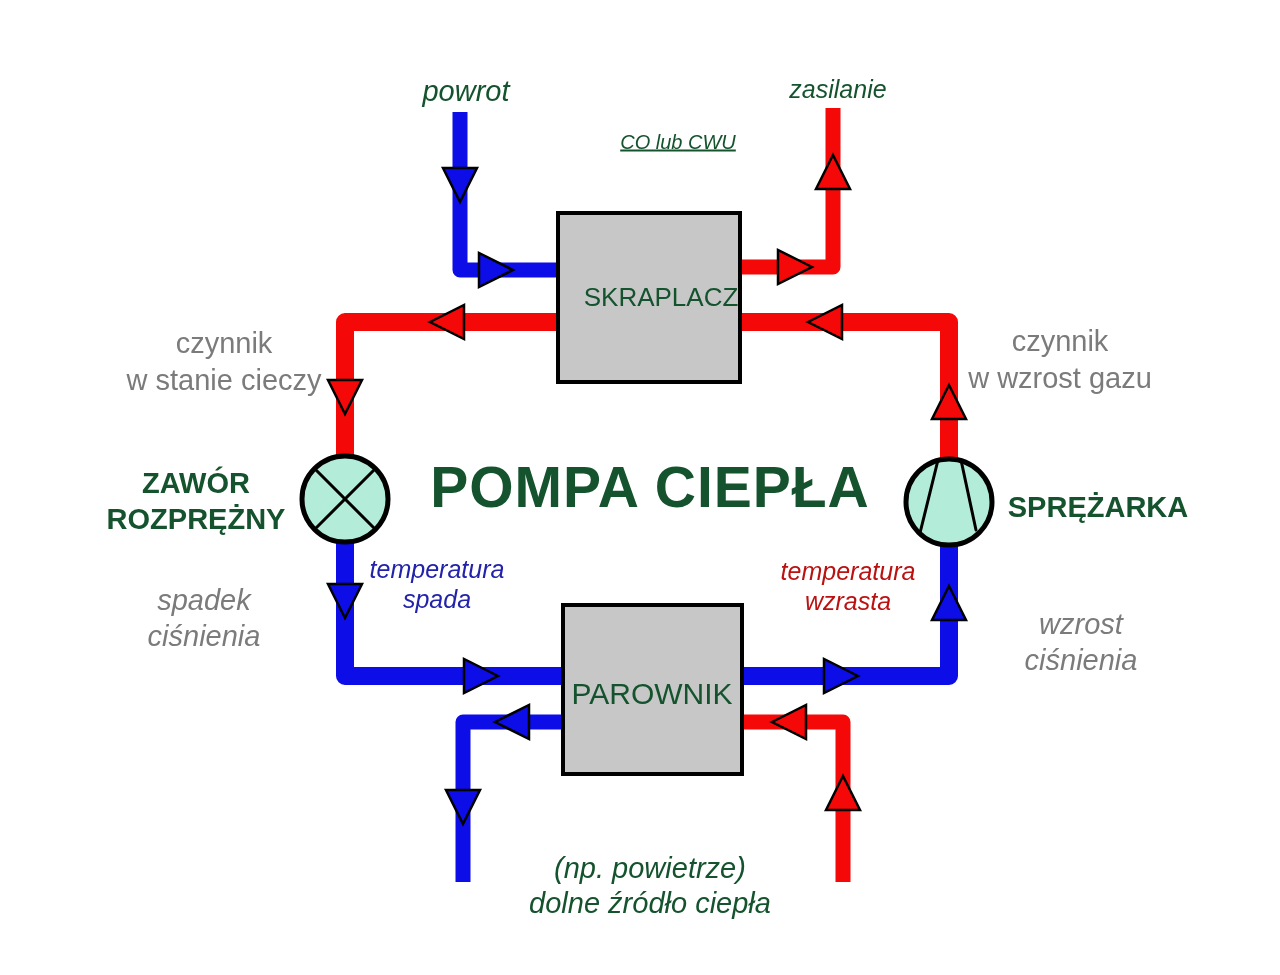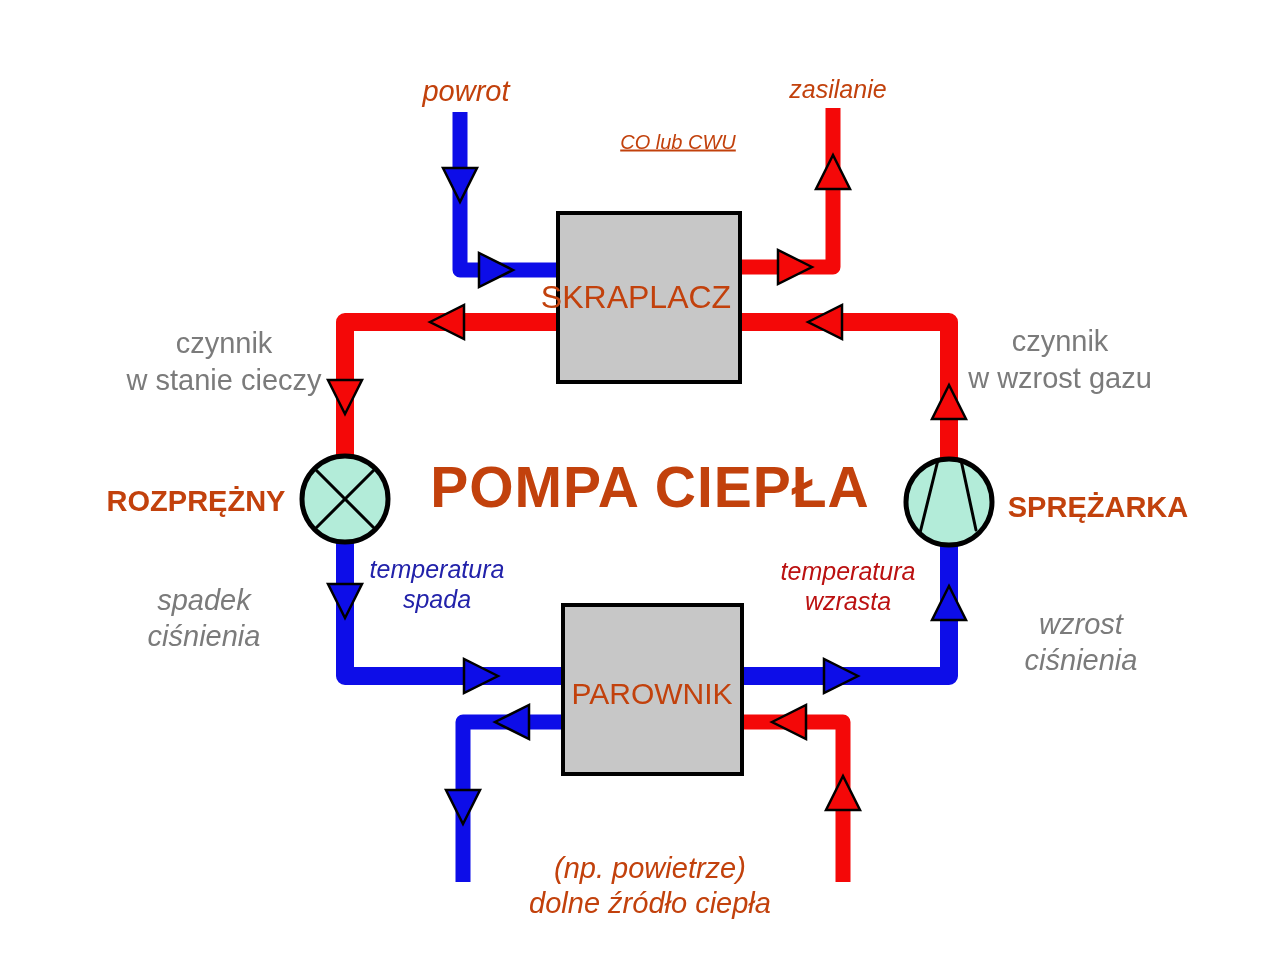--- a/index.html
+++ b/index.html
@@ -21,41 +21,41 @@
   .arrow-cold{fill:var(--cold-pipe);}
   .hx-box{fill:var(--box-fill);stroke:#000;stroke-width:4;}
   .component{fill:var(--component-fill);stroke:#000;stroke-width:5;}
   .symbol-line{stroke:#000;stroke-width:3;stroke-linecap:round;fill:none;}
 
   .label{
     position:absolute;
     transform:translate(-50%,-50%);
     text-align:center;
     white-space:nowrap;
-    color:#c2410c;
+    color:#14532d;
   }
   .italic{font-style:italic;}
   .bold{font-weight:bold;}
   .muted{color:var(--muted-text);margin-top:36px;}
   .cold-text{color:var(--cold-text);}
   .hot-text{color:var(--hot-text);}
 
   .lbl-powrot   {left:466px;top:91px; font-size:29px;}
   .lbl-zasilanie{left:838px;top:89px; font-size:25px;}
   .lbl-cocwu    {left:678px;top:142px;font-size:20px;text-decoration:underline;}
   .lbl-liquid   {left:224px;top:326px;font-size:29px;line-height:37px;}
   .lbl-gas      {left:1060px;top:324px;font-size:29px;line-height:37px;}
   .lbl-valve    {left:196px;top:501px;font-size:29px;line-height:36px;}
   .lbl-spadek   {left:204px;top:582px;font-size:29px;line-height:36px;}
   .lbl-title    {left:650px;top:487px;font-size:57px;letter-spacing:1px;}
   .lbl-sprezarka{left:1098px;top:507px;font-size:29px;}
   .lbl-wzrost   {left:1081px;top:606px;font-size:29px;line-height:36px;}
   .lbl-tspada   {left:437px;top:584px;font-size:25px;line-height:30px;}
   .lbl-twzrasta {left:848px;top:586px;font-size:25px;line-height:30px;}
-  .lbl-skraplacz{left:612px;top:297px;font-size:32px;padding-left:48px;}
+  .lbl-skraplacz{left:637px;top:297px;font-size:26px;padding-left:48px;}
   .lbl-parownik {left:652px;top:694px;font-size:30px;}
   .lbl-source   {left:650px;top:886px;font-size:29px;line-height:35px;}
 </style>
 </head>
 <body>
 
 <div class="canvas">
 
   <svg width="1280" height="975" viewBox="0 0 1280 975">
 
@@ -106,20 +106,21 @@
   <div class="label muted lbl-liquid">
     <div>czynnik</div>
     <div>w stanie cieczy</div>
   </div>
   <div class="label muted lbl-gas">
     <div>czynnik</div>
     <div>w wzrost gazu</div>
   </div>
 
   <div class="label bold lbl-valve">
+    <div>ZAWÓR</div>
     <div>ROZPRĘŻNY</div>
   </div>
   <div class="label muted italic lbl-spadek">
     <div>spadek</div>
     <div>ciśnienia</div>
   </div>
 
   <div class="label bold lbl-title">POMPA CIEPŁA</div>
   <div class="label bold lbl-sprezarka">SPRĘŻARKA</div>
 

